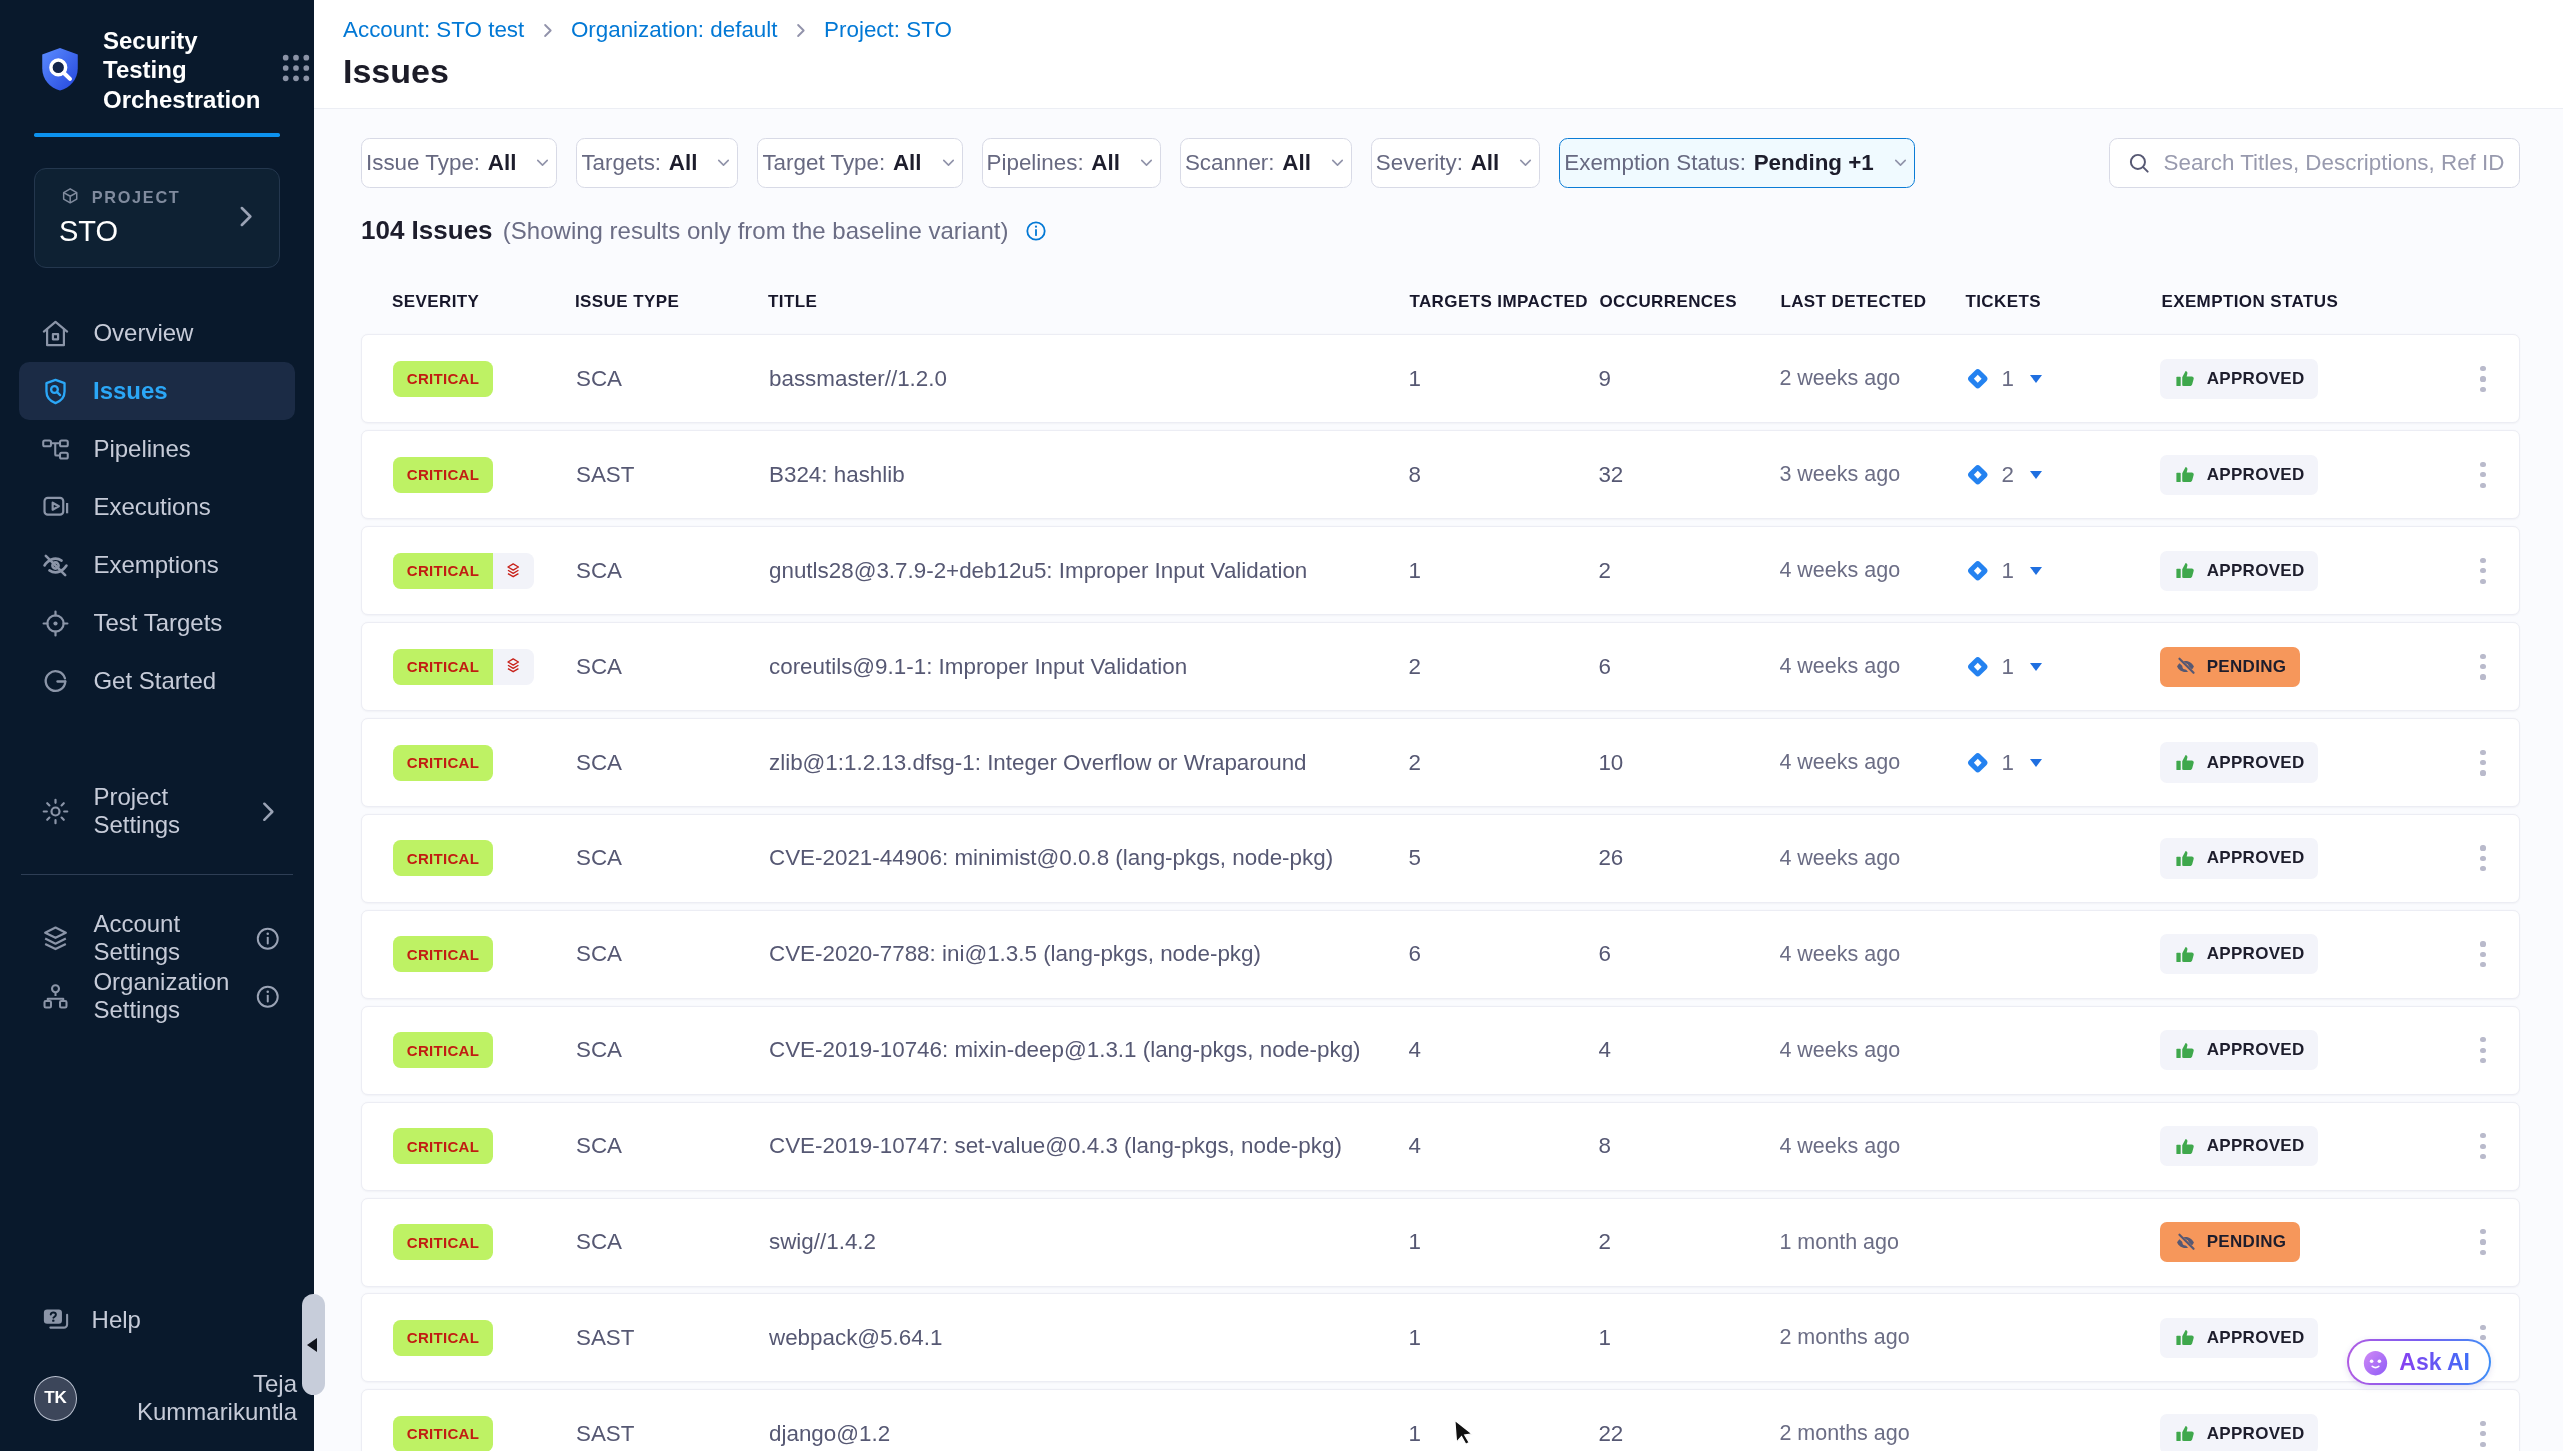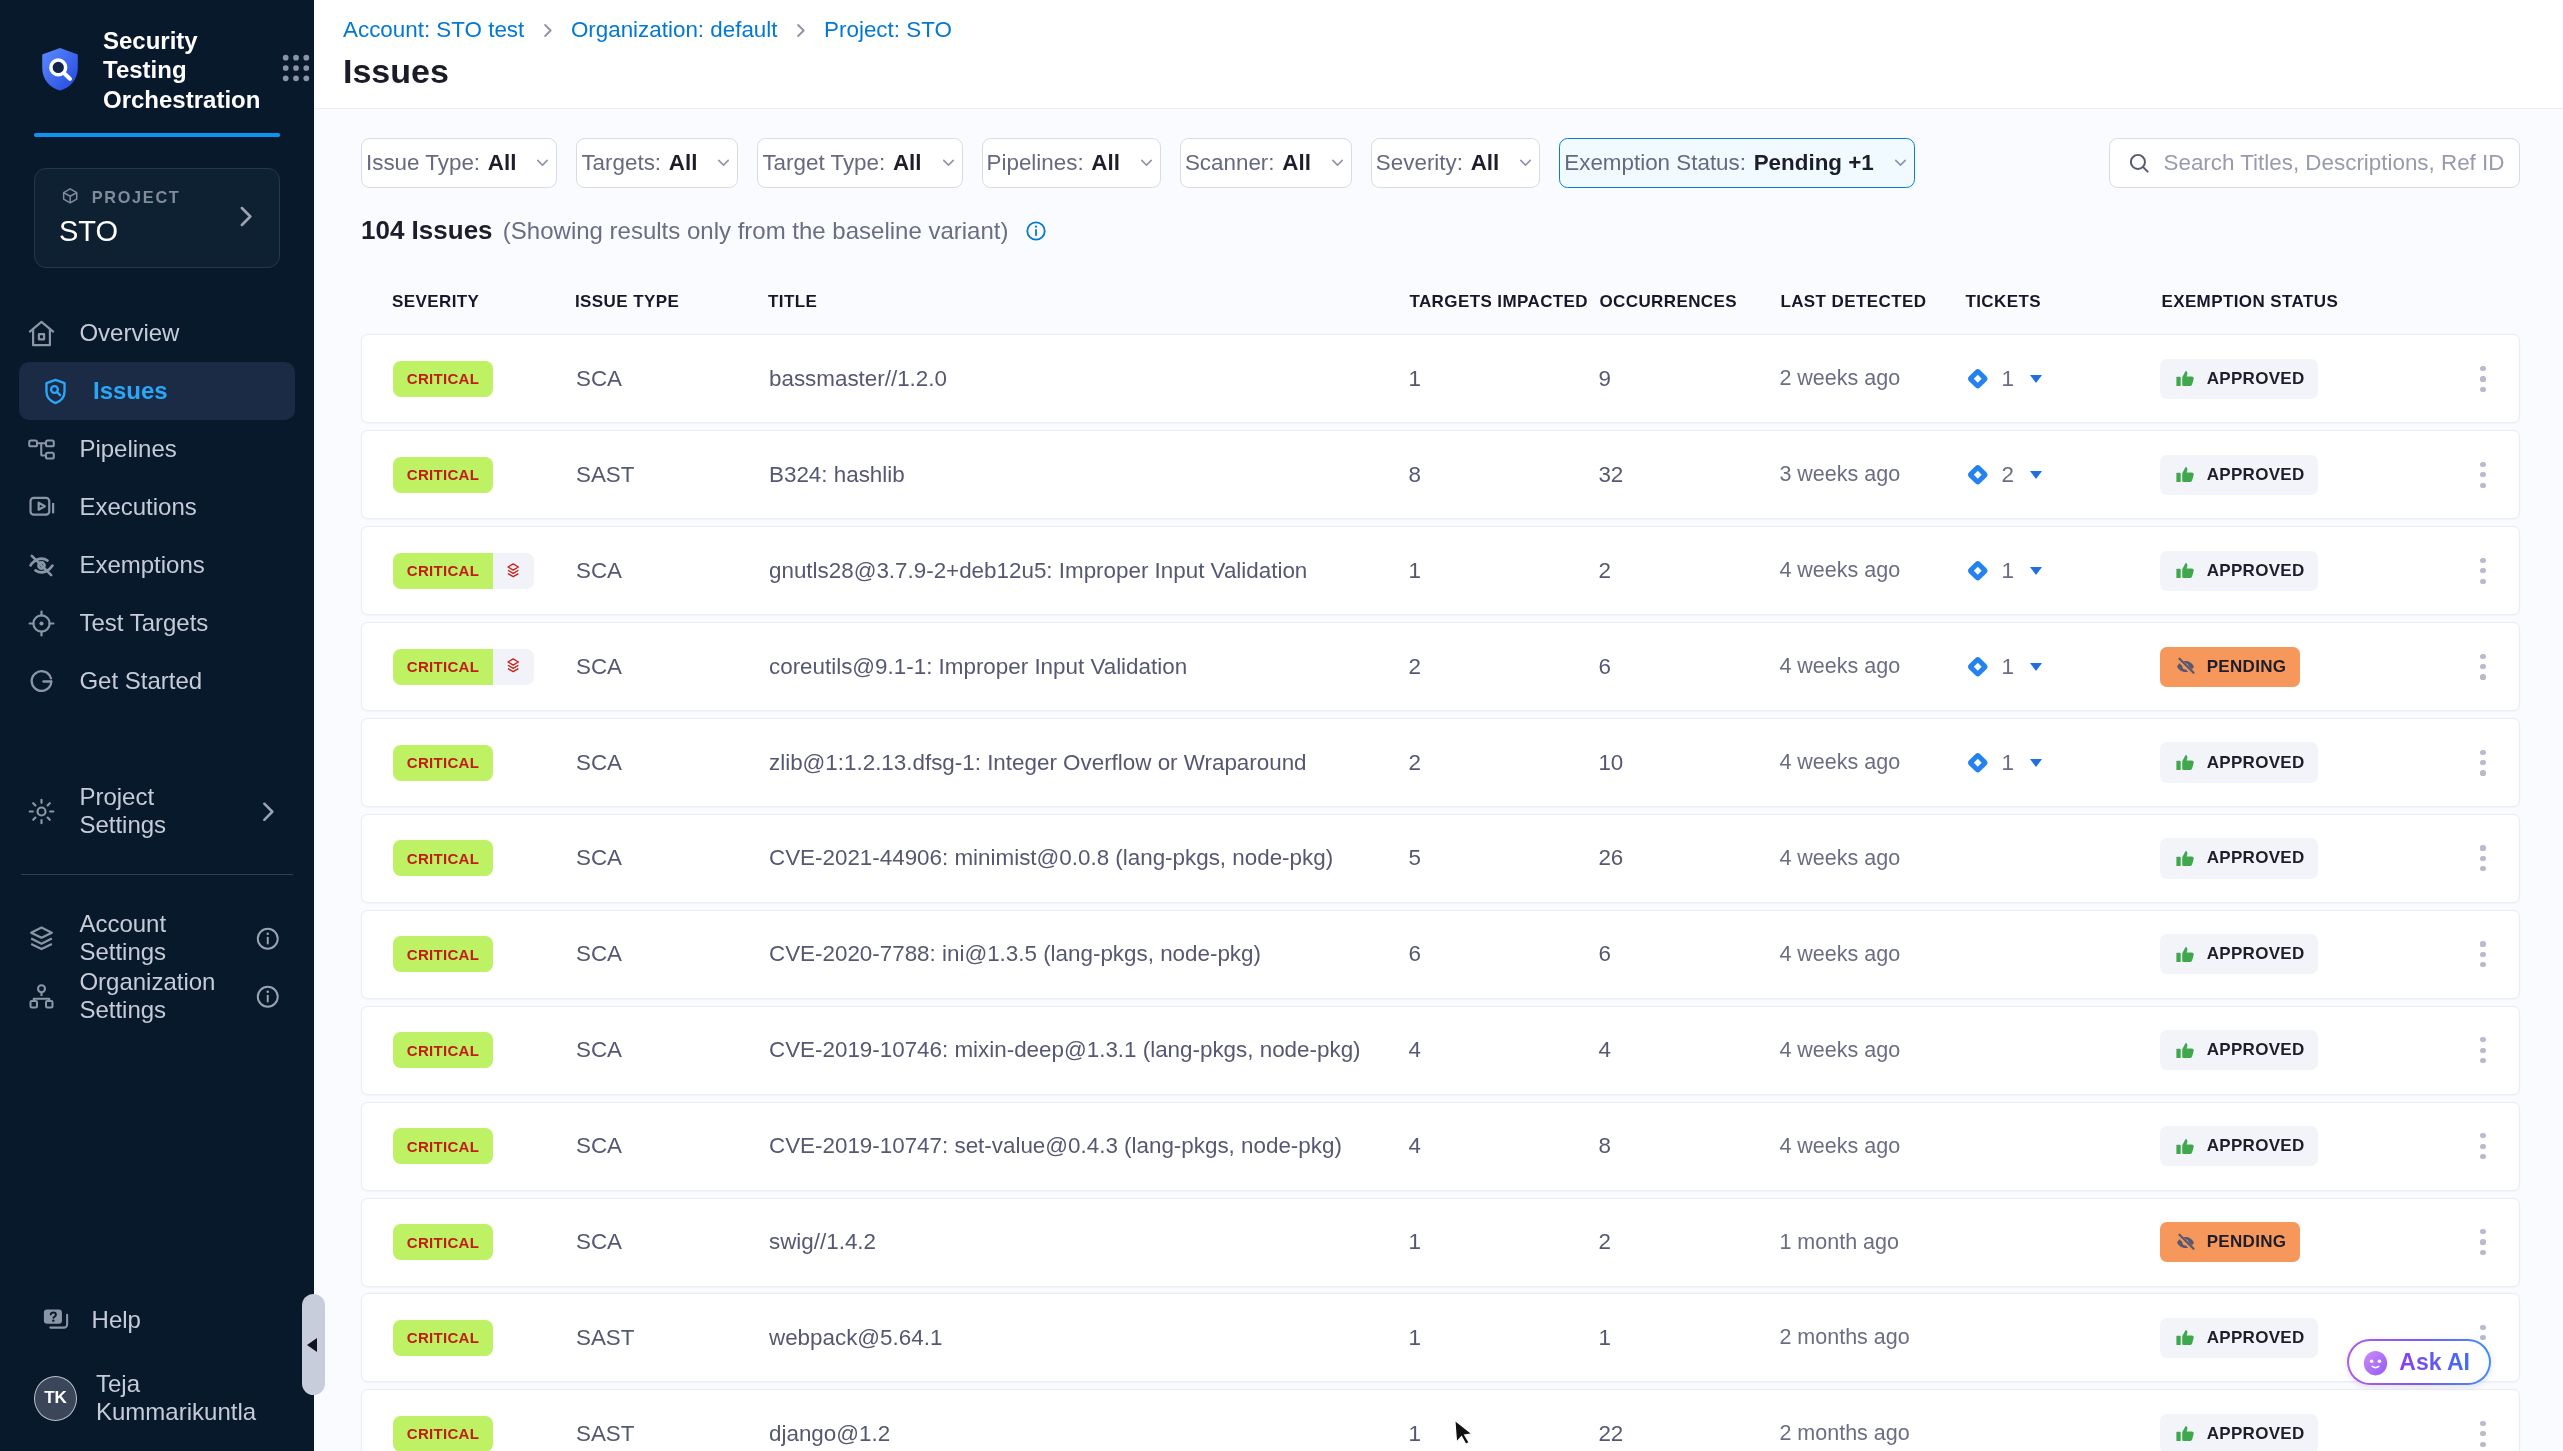--- a/index.html
+++ b/index.html
@@ -18,36 +18,36 @@
   .logo-underline { height:4.3px; background:#0c92ef; margin:19px 34px 0 34px; border-radius:1.7px; }
   .project-card { position:relative; margin:31px 34px 0 34px; background:#0e2133;
     border:0.9px solid #24374e; border-radius:12px; padding:17px 52px 19px 24px; cursor:pointer; }
   .project-label-row { display:flex; align-items:center; gap:10.3px; color:#808b9e; }
   .project-label-row svg { width:22.4px; height:22.4px; }
   .project-label { font-size:16.3px; font-weight:700; letter-spacing:1.7px; }
   .project-name { color:#fff; font-size:29px; font-weight:500; margin-top:6.9px; }
   .proj-chev { position:absolute; right:19px; top:50%; transform:translateY(-50%); color:#9aa3b5; }
   .proj-chev svg { width:29px; height:29px; }
   .nav { margin-top:36px; }
-  .nav-item { display:flex; align-items:center; height:58px; padding-left:26px; gap:22.4px;
+  .nav-item { display:flex; align-items:center; height:58px; padding-left:40px; gap:22.4px;
     color:#c6cbd8; font-size:24px; cursor:pointer; }
   .nav-item .nav-ico { color:#8b95a8; display:flex; }
   .nav-ico svg { width:31px; height:31px; }
   .nav-item.active { margin:0 19px; padding-left:20.6px; background:#1b2b45; border-radius:10.3px;
     color:#2ba7f7; font-weight:600; }
   .nav-item.active .nav-ico { color:#2ba7f7; }
   .nav-end { margin-left:auto; margin-right:33px; color:#9aa3b5; display:flex; }
   .nav-end svg { width:27.5px; height:27.5px; }
   .nav-group2 { margin-top:72px; }
   .side-divider { height:0.9px; background:#2e3e55; margin:34px 20.6px; }
   .spacer { flex:1; }
   .help-item { display:flex; align-items:center; gap:20.6px; padding-left:40px; height:55px;
     color:#c6cbd8; font-size:24px; cursor:pointer; }
   .help-item .nav-ico { color:#8b95a8; display:flex; }
-  .user-row { display:flex; align-items:center; gap:19px; padding:22.4px 17px 26px 34px; cursor:pointer; }
+  .user-row { display:flex; align-items:center; gap:19px; padding:22.4px 17px 26px 34px; cursor:pointer;text-align:right; }
   .avatar { width:45px; height:45px; border-radius:50%; background:#3c465a; border:1.7px solid #b9c0cf;
     color:#fff; font-size:17px; font-weight:bold; display:flex; align-items:center; justify-content:center; }
   .user-name { color:#c6cbd8; font-size:24px; }
   .collapse-handle { position:absolute; right:-11.2px; top:1294px; width:23px; height:101px;
     background:#c7cdda; border-radius:12px; display:flex; align-items:center; justify-content:center;
     cursor:pointer; z-index:30; }
   .collapse-tri { width:0; height:0; border-top:7.7px solid transparent; border-bottom:7.7px solid transparent;
     border-right:10.3px solid #10131c; margin-right:3.4px; }
 
   

